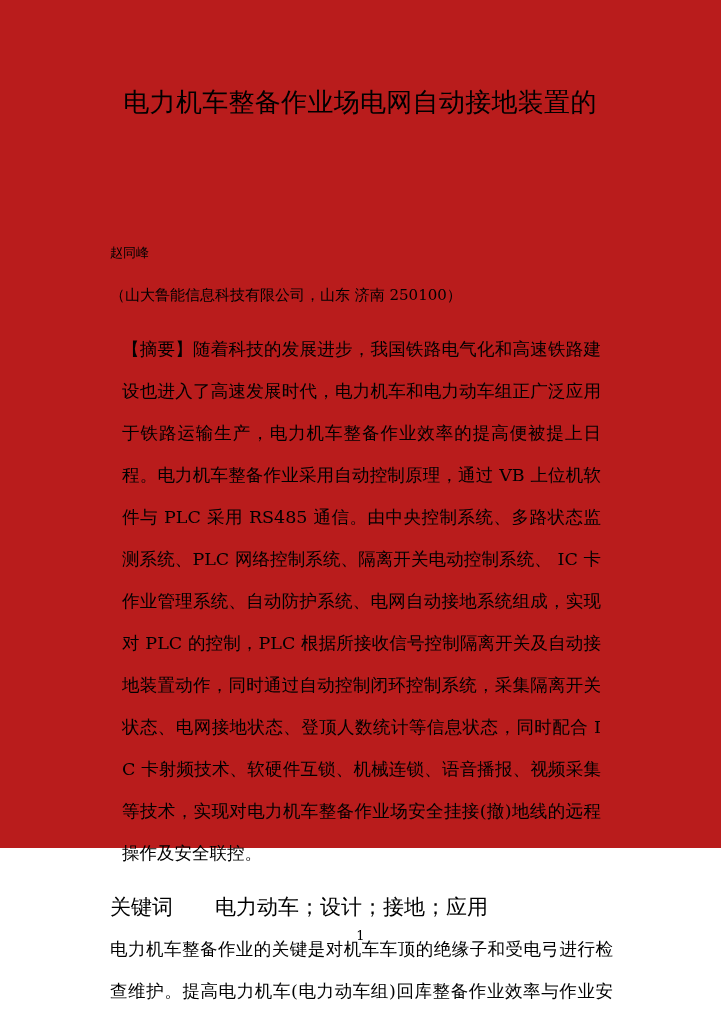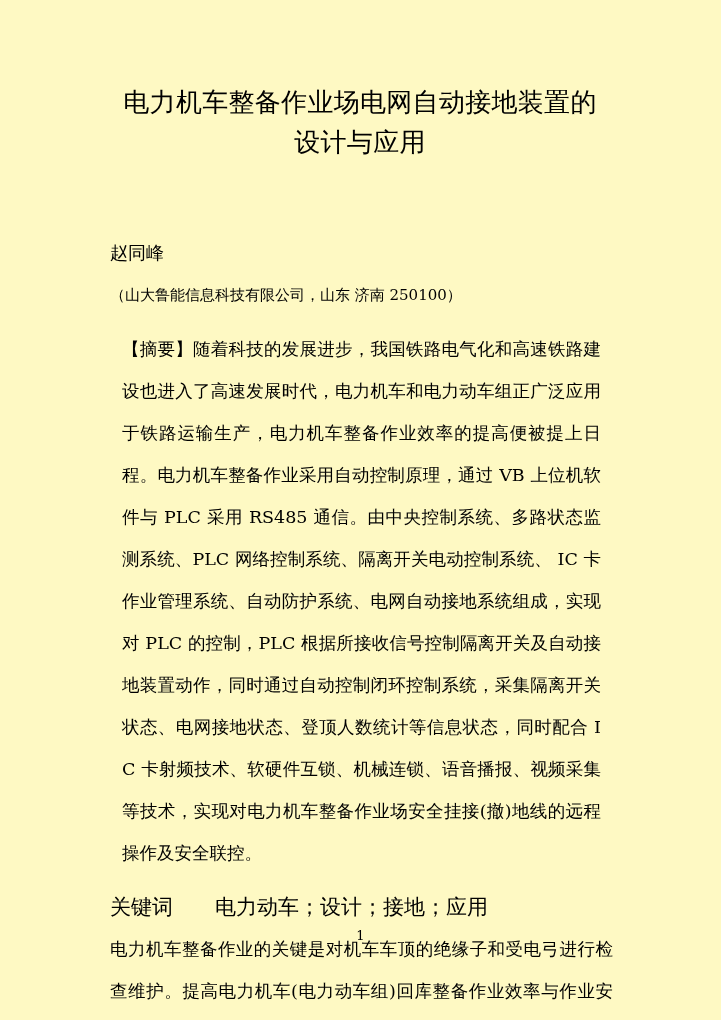--- a/index.html
+++ b/index.html
@@ -15,22 +15,22 @@
     font-family: "DejaVu Serif", "Liberation Serif", serif;
     color: #000000;
     -webkit-font-smoothing: antialiased;
   }
 
   .page {
     position: absolute;
     left: 0;
     top: 0;
     width: 721px;
-    height: 1020px;
-    background: #fef9c3;
+    height: 848px;
+    background: #b91c1c;
   }
 
   
   .doc-title {
     position: absolute;
     left: 95px;
     top: 82px;
     width: 530px;
     text-align: center;
     font-size: 26px;
@@ -46,21 +46,21 @@
 
   
   .content {
     position: absolute;
     left: 110px;
     top: 232px;
     width: 503px;
   }
 
   .author {
-    font-size: 18px;
+    font-size: 13px;
     line-height: 42px;
     margin: 0;
   }
 
   .affiliation {
     font-size: 15px;
     line-height: 42px;
     margin: 0;
   }
 
@@ -101,21 +101,20 @@
     font-family: "DejaVu Serif", "Liberation Serif", serif;
   }
 </style>
 </head>
 <body>
 
 <div class="page">
 
   <div class="doc-title">
     <span class="tline">电力机车整备作业场电网自动接地装置的</span>
-    <span class="tline">设计与应用</span>
   </div>
 
   <div class="content">
 
     <p class="author">赵同峰</p>
 
     <p class="affiliation">（山大鲁能信息科技有限公司，山东 济南 250100）</p>
 
     <p class="abstract">【摘要】随着科技的发展进步，我国铁路电气化和高速铁路建设也进入了高速发展时代，电力机车和电力动车组正广泛应用于铁路运输生产，电力机车整备作业效率的提高便被提上日程。电力机车整备作业采用自动控制原理，通过 VB 上位机软件与 PLC 采用 RS485 通信。由中央控制系统、多路状态监测系统、PLC 网络控制系统、隔离开关电动控制系统、 IC 卡作业管理系统、自动防护系统、电网自动接地系统组成，实现对 PLC 的控制，PLC 根据所接收信号控制隔离开关及自动接地装置动作，同时通过自动控制闭环控制系统，采集隔离开关状态、电网接地状态、登顶人数统计等信息状态，同时配合 IC 卡射频技术、软硬件互锁、机械连锁、语音播报、视频采集等技术，实现对电力机车整备作业场安全挂接(撤)地线的远程操作及安全联控。</p>
 

